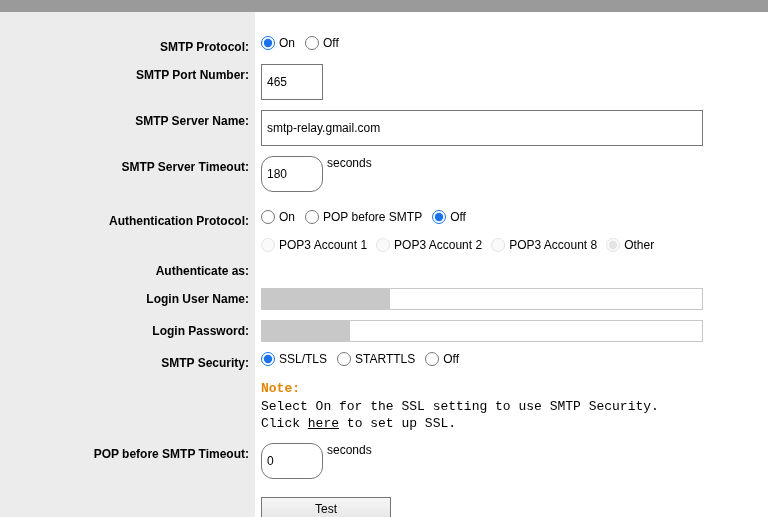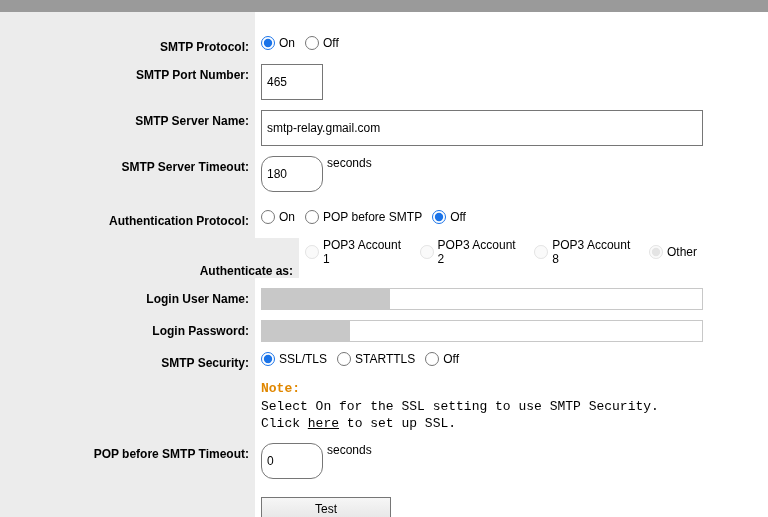--- a/index.html
+++ b/index.html
@@ -99,21 +99,21 @@
           <span>POP before SMTP</span>
         </label>
       <label class="opt">
           <input type="radio" name="auth_proto" checked="" style="">
           <span>Off</span>
         </label>
     </div>
   </div>
 
   <div class="row">
-    <div class="label-col" style="padding-top:26px;margin-left:44px;">Authenticate as:</div>
+    <div class="label-col" style="padding-top:26px;">Authenticate as:</div>
     <div class="field-col">
       <div class="stack">
         <label class="opt">
             <input type="radio" name="auth_as" disabled="" style="">
             <span>POP3 Account 1</span>
           </label>
         <label class="opt">
             <input type="radio" name="auth_as" disabled="" style="">
             <span>POP3 Account 2</span>
           </label>

